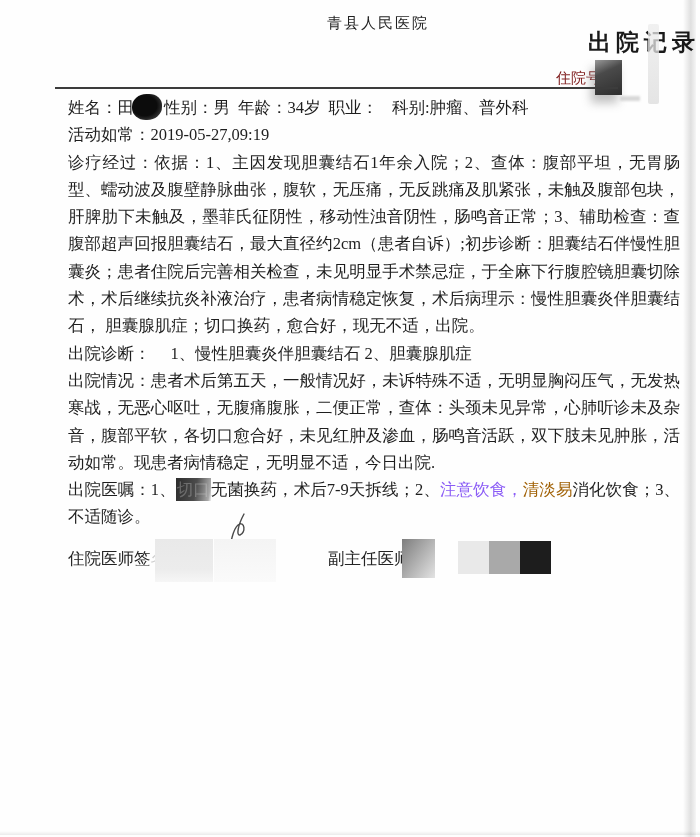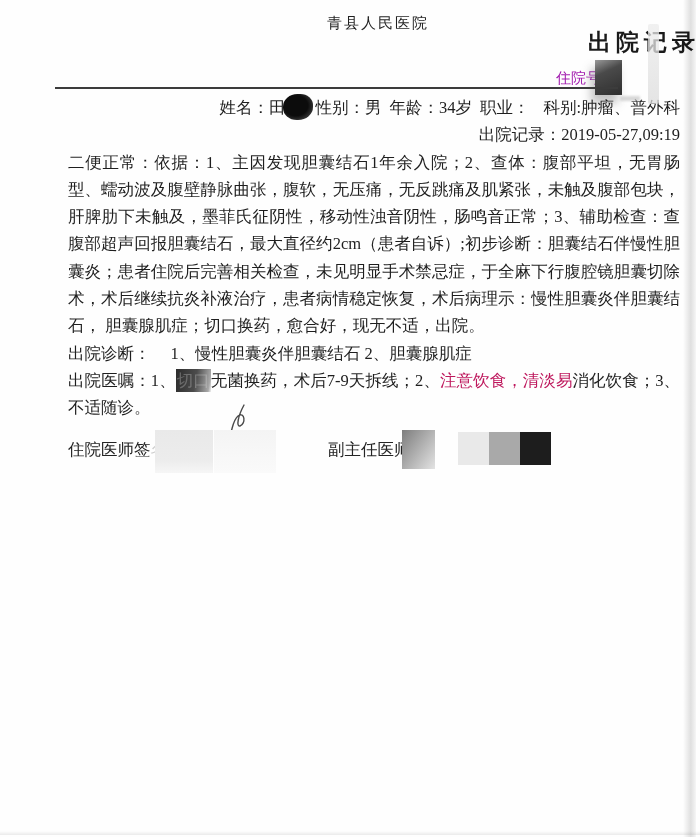--- a/index.html
+++ b/index.html
@@ -9,45 +9,45 @@
     font-family:"Liberation Serif","DejaVu Serif",serif;
     color:#222;
   }
   .page{position:absolute;inset:0;background:#fefefe;}
   
   .hospital{position:absolute;top:14px;left:0;width:100%;text-align:center;
     font-size:15px;letter-spacing:2px;color:#1f1f1f;padding-left:28px;}
   .doc-title{position:absolute;top:27px;left:0;width:100%;text-align:right;
     font-size:23px;font-weight:bold;letter-spacing:5px;color:#1a1a1a;}
   
-  .adm-row{position:absolute;top:60px;right:78px;font-size:15px;color:#a21caf;
+  .adm-row{position:absolute;top:60px;right:78px;font-size:15px;color:#7f1d1d;
     white-space:nowrap;margin-left:24px;}
   .adm-box{display:inline-block;width:27px;height:35px;vertical-align:-12px;
     margin-left:-6px;
     background:linear-gradient(155deg,#9a9a9a 0%,#4a4a4a 35%,#2e2e2e 100%);
     box-shadow:-4px 8px 10px rgba(120,120,120,.45);}
   .rule{position:absolute;top:87px;left:55px;width:563px;height:2px;
     background:#3c3c3c;}
   
   .content{position:absolute;top:94px;left:68px;width:612px;
     font-size:16.5px;line-height:27.3px;color:#1e1e1e;
     text-align:justify;word-break:break-all;}
   .content p{margin:0;}
-  .row{white-space:nowrap;text-align:right;}
+  .row{white-space:nowrap;text-align:left;}
   .gap-s{display:inline-block;width:8px;}
   .gap-m{display:inline-block;width:14px;}
   .gap-l{display:inline-block;width:20px;}
   
   .blob-name{display:inline-block;width:30px;height:26px;vertical-align:-7px;
     margin:0 2px 0 -2px;border-radius:48% 42% 50% 46%;
     background:radial-gradient(ellipse at 42% 45%,#0c0c0c 50%,#3a3a3a 78%,rgba(110,110,110,.35) 100%);}
   .redact-dark{background:linear-gradient(100deg,#2c2c2c 0%,#4c4c4c 55%,#a9a9a9 92%,rgba(200,200,200,.2) 100%);
     color:rgba(235,235,235,.28);padding:2px 1px;}
-  .faded1{color:#be185d;}
-  .faded2{color:#be185d;}
+  .faded1{color:#8b5cf6;}
+  .faded2{color:#a16207;}
   
   .sig-row{position:relative;height:52px;margin-top:6px;text-align:left;}
   .sig-label{position:absolute;top:8px;font-size:16.5px;color:#242424;white-space:nowrap;}
   .sig-label .faint{opacity:.22;}
   .lab-resident{left:0;}
   .lab-deputy{left:260px;}
   .sig-box{position:absolute;}
   .box-light-a{left:87px;top:2px;width:58px;height:43px;
     background:linear-gradient(180deg,#e9e9e9,#ececec 70%,#f6f6f6);}
   .box-light-b{left:146px;top:2px;width:62px;height:43px;
@@ -81,34 +81,37 @@
   </div>
   <div class="rule"></div>
 
   <div class="content">
 
     <p class="row">
       <span>姓名：</span><span>田</span><span class="blob-name"></span><span>性别：</span><span>男</span><span class="gap-s"></span><span>年龄：</span><span>34岁</span><span class="gap-s"></span><span>职业：</span><span class="gap-m"></span><span>科别:</span><span>肿瘤、普外科</span>
     </p>
 
     <p class="row">
-      <span>出院记录：</span><span>2019-05-27,09:19</span>
+      <span>活动如常：</span><span>2019-05-27,09:19</span>
     </p>
 
 
 
 
     <p>
-      <span>二便正常：</span><span>依据：1、主因发现胆囊结石1年余入院；2、查体：腹部平坦，无胃肠型、蠕动波及腹壁静脉曲张，腹软，无压痛，无反跳痛及肌紧张，未触及腹部包块，肝脾肋下未触及，墨菲氏征阴性，移动性浊音阴性，肠鸣音正常；3、辅助检查：查腹部超声回报胆囊结石，最大直径约2cm（患者自诉）;初步诊断：胆囊结石伴慢性胆囊炎；患者住院后完善相关检查，未见明显手术禁忌症，于全麻下行腹腔镜胆囊切除术，术后继续抗炎补液治疗，患者病情稳定恢复，术后病理示：慢性胆囊炎伴胆囊结石， 胆囊腺肌症；切口换药，愈合好，现无不适，出院。</span>
+      <span>诊疗经过：</span><span>依据：1、主因发现胆囊结石1年余入院；2、查体：腹部平坦，无胃肠型、蠕动波及腹壁静脉曲张，腹软，无压痛，无反跳痛及肌紧张，未触及腹部包块，肝脾肋下未触及，墨菲氏征阴性，移动性浊音阴性，肠鸣音正常；3、辅助检查：查腹部超声回报胆囊结石，最大直径约2cm（患者自诉）;初步诊断：胆囊结石伴慢性胆囊炎；患者住院后完善相关检查，未见明显手术禁忌症，于全麻下行腹腔镜胆囊切除术，术后继续抗炎补液治疗，患者病情稳定恢复，术后病理示：慢性胆囊炎伴胆囊结石， 胆囊腺肌症；切口换药，愈合好，现无不适，出院。</span>
     </p>
 
     <p>
       <span>出院诊断：</span><span class="gap-l"></span><span>1、慢性胆囊炎伴胆囊结石 2、胆囊腺肌症</span>
     </p>
 
+    <p>
+      <span>出院情况：</span><span>患者术后第五天，一般情况好，未诉特殊不适，无明显胸闷压气，无发热寒战，无恶心呕吐，无腹痛腹胀，二便正常，查体：头颈未见异常，心肺听诊未及杂音，腹部平软，各切口愈合好，未见红肿及渗血，肠鸣音活跃，双下肢未见肿胀，活动如常。现患者病情稳定，无明显不适，今日出院.</span>
+    </p>
 
     <p>
       <span>出院医嘱：</span><span>1、</span><span class="redact-dark">切口</span><span>无菌换药，术后7-9天拆线；2、</span><span class="faded1">注意饮食，</span><span class="faded2">清淡易</span><span>消化饮食；3、不适随诊。</span>
     </p>
 
     <div class="sig-row">
       <svg class="squiggle" viewBox="0 0 34 62">
         <path d="M24 3 C18 14 16 25 20 24 C26 22 25 9 18 14 C12 19 10 36 6 58" fill="none" stroke="#4a4a4a" stroke-width="1.4" stroke-linecap="round"></path>
       </svg>
       <span class="sig-label lab-resident"><span>住院医师签</span><span class="faint">名</span></span>

